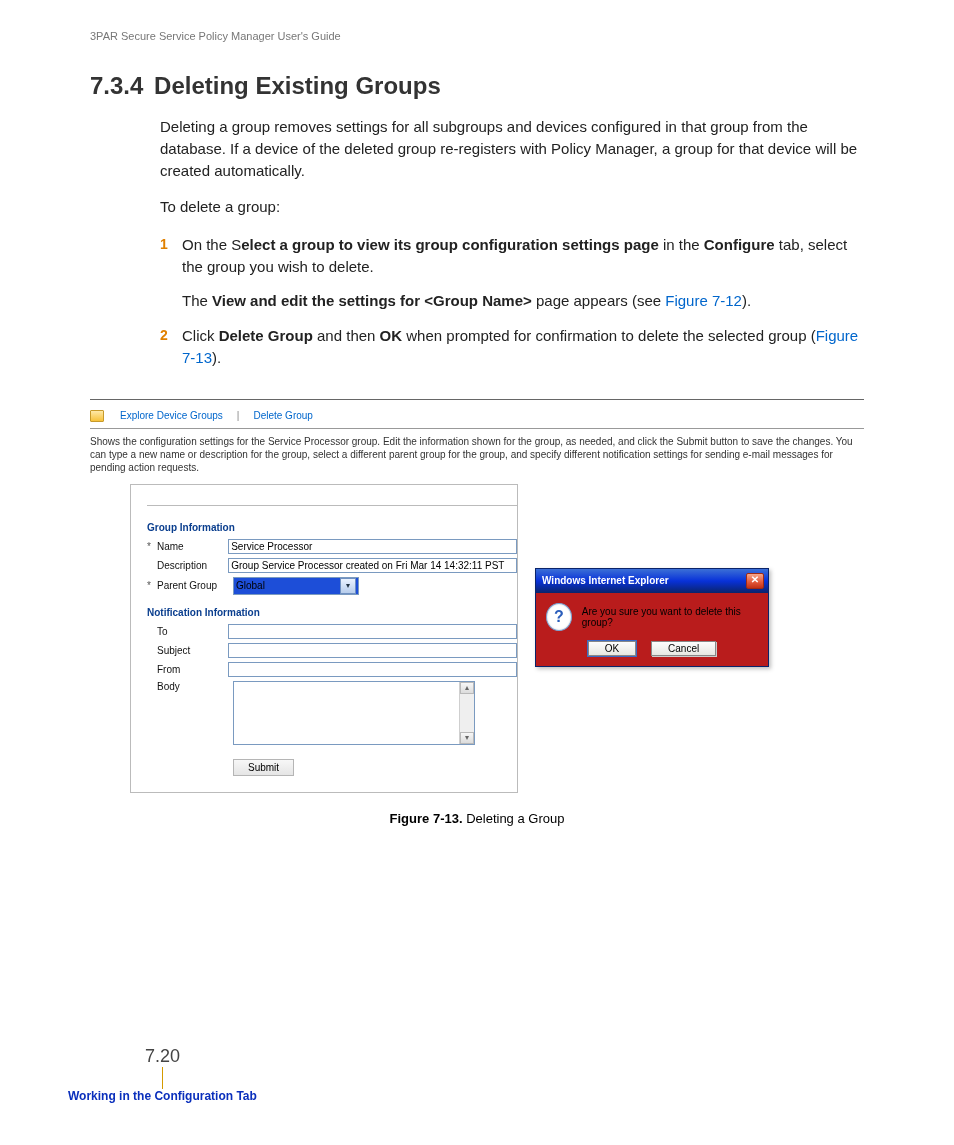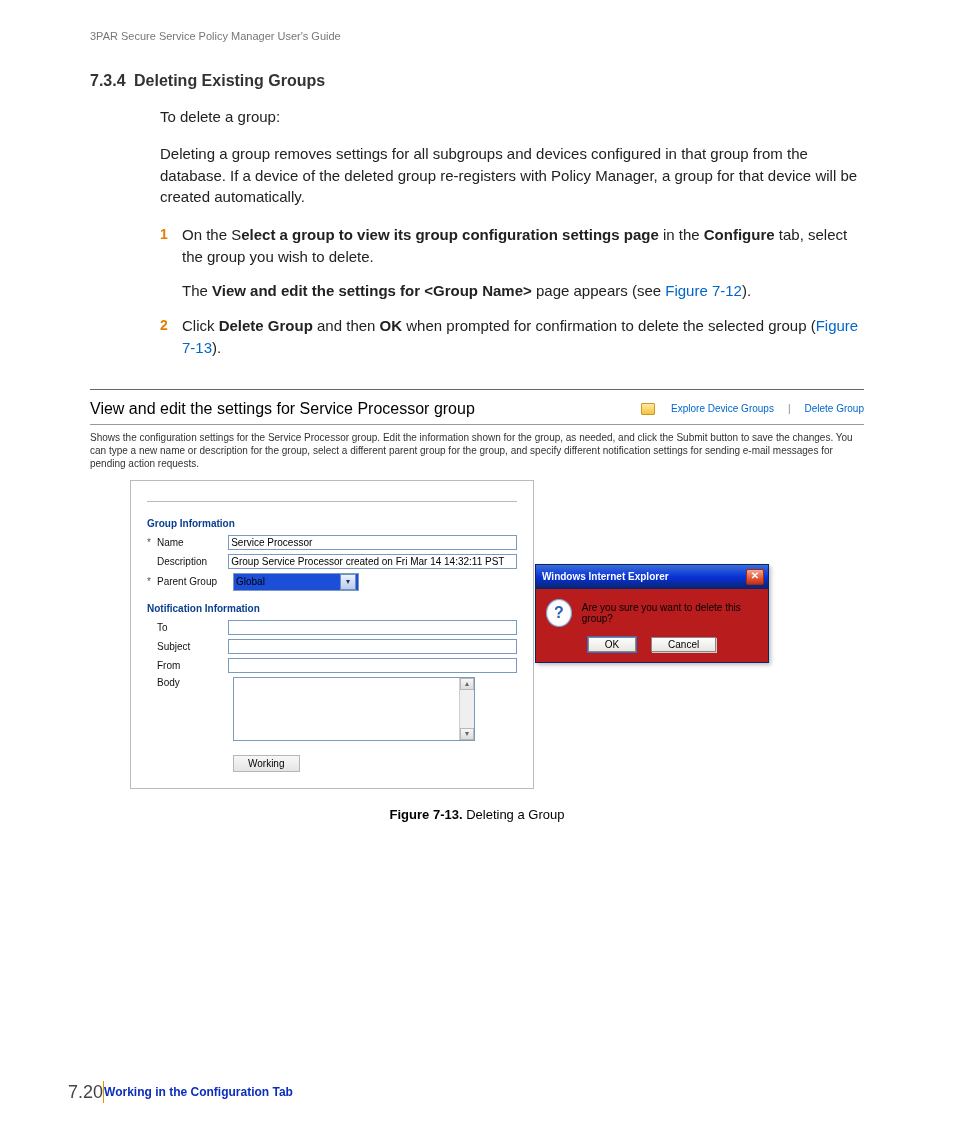--- a/index.html
+++ b/index.html
@@ -15,21 +15,21 @@
   }
   .page {
     padding: 30px 90px 0 90px;
   }
   .running-header {
     font-size: 11px;
     color: #777;
     margin-bottom: 30px;
   }
   h2.section-title {
-    font-size: 16px;
+    font-size: 24px;
     font-weight: 600;
     color: #333;
     margin: 0 0 16px 0;
   }
   .sec-num { margin-right: 4px; }
   .body-text {
     margin-left: 70px;
     font-size: 15px;
     line-height: 1.45;
     margin-bottom: 14px;
@@ -100,21 +100,21 @@
   }
   .fig-desc {
     font-size: 10px;
     color: #333;
     margin: 6px 0 10px 0;
     line-height: 1.3;
   }
   .form-panel {
     border: 1px solid #bbb;
     width: 370px;
-    padding: 20px 16px 16px 16px;
+    padding: 20px 0 16px 16px;
     margin-left: 40px;
     background: #fff;
     font-size: 10px;
     position: relative;
   }
   .panel-rule {
     border-top: 1px solid #bbb;
     margin-bottom: 16px;
   }
   .section-label {
@@ -269,20 +269,21 @@
     font-family: "Segoe UI", Arial, sans-serif;
   }
   .fig-caption .fc-bold { font-weight: 700; }
 
   .footer {
     position: absolute;
     left: 68px;
     bottom: 42px;
     display: flex;
     align-items: center;
+    flex-direction: column;
   }
   .footer .pnum {
     font-size: 18px;
     color: #444;
   }
   .footer .vbar {
     width: 1px; height: 22px; background: #d49a00;
   }
   .footer .chap {
     color: #0a2fbc;
@@ -295,23 +296,23 @@
 <body>
 
 <div class="page">
   <div class="running-header">3PAR Secure Service Policy Manager User's Guide</div>
 
   <h2 class="section-title">
     <span class="sec-num">7.3.4</span>
     <span>Deleting Existing Groups</span>
   </h2>
 
+  <p class="body-text">Deleting a group removes settings for all subgroups and devices configured in that group from the database. If a device of the deleted group re-registers with Policy Manager, a group for that device will be created automatically.</p>
+
   <p class="body-text">To delete a group:</p>
-
-  <p class="body-text">Deleting a group removes settings for all subgroups and devices configured in that group from the database. If a device of the deleted group re-registers with Policy Manager, a group for that device will be created automatically.</p>
 
   <ol class="step-list">
     <li>
       <span class="step-num">1</span>
       <span>
         <span>On the S</span><span class="bold">elect a group to view its group configuration settings page</span><span> in the </span><span class="bold">Configure</span><span> tab, select the group you wish to delete.</span>
       </span>
       <div class="step-sub">
         <span>The </span><span class="bold">View and edit the settings for &lt;Group Name&gt;</span><span> page appears (see </span><a href="#" class="xref">Figure 7-12</a><span>).</span>
       </div>
@@ -321,21 +322,20 @@
       <span>
         <span>Click </span><span class="bold">Delete Group</span><span> and then </span><span class="bold">OK</span><span> when prompted for confirmation to delete the selected group (</span><a href="#" class="xref">Figure 7-13</a><span>).</span>
       </span>
     </li>
   </ol>
 
   <hr class="thin">
 
   <div class="figure">
     <div class="fig-header">
-      <div class="fig-title">View and edit the settings for Service Processor group</div>
       <div class="fig-links">
         <span class="folder-icon"></span>
         <a href="#" class="xref">Explore Device Groups</a>
         <span class="sep">|</span>
         <a href="#" class="xref">Delete Group</a>
       </div>
     </div>
     <div class="fig-desc">Shows the configuration settings for the Service Processor group. Edit the information shown for the group, as needed, and click the Submit button to save the changes. You can type a new name or description for the group, select a different parent group for the group, and specify different notification settings for sending e-mail messages for pending action requests.</div>
 
     <div class="figure-wrap">
@@ -377,21 +377,21 @@
         <div class="form-row" style="align-items:flex-start">
           <div class="form-label">Body</div>
           <div class="form-textarea">
             <div class="ta-scroll">
               <div class="arrow top">▴</div>
               <div class="arrow bot">▾</div>
             </div>
           </div>
         </div>
 
-        <button class="submit-btn">Working</button>
+        <button class="submit-btn">Submit</button>
       </div>
 
       <div class="dialog">
         <div class="dlg-title">
           <span>Windows Internet Explorer</span>
           <span class="dlg-close">✕</span>
         </div>
         <div class="dlg-body">
           <div class="dlg-icon">?</div>
           <div class="dlg-msg">Are you sure you want to delete this group?</div>

